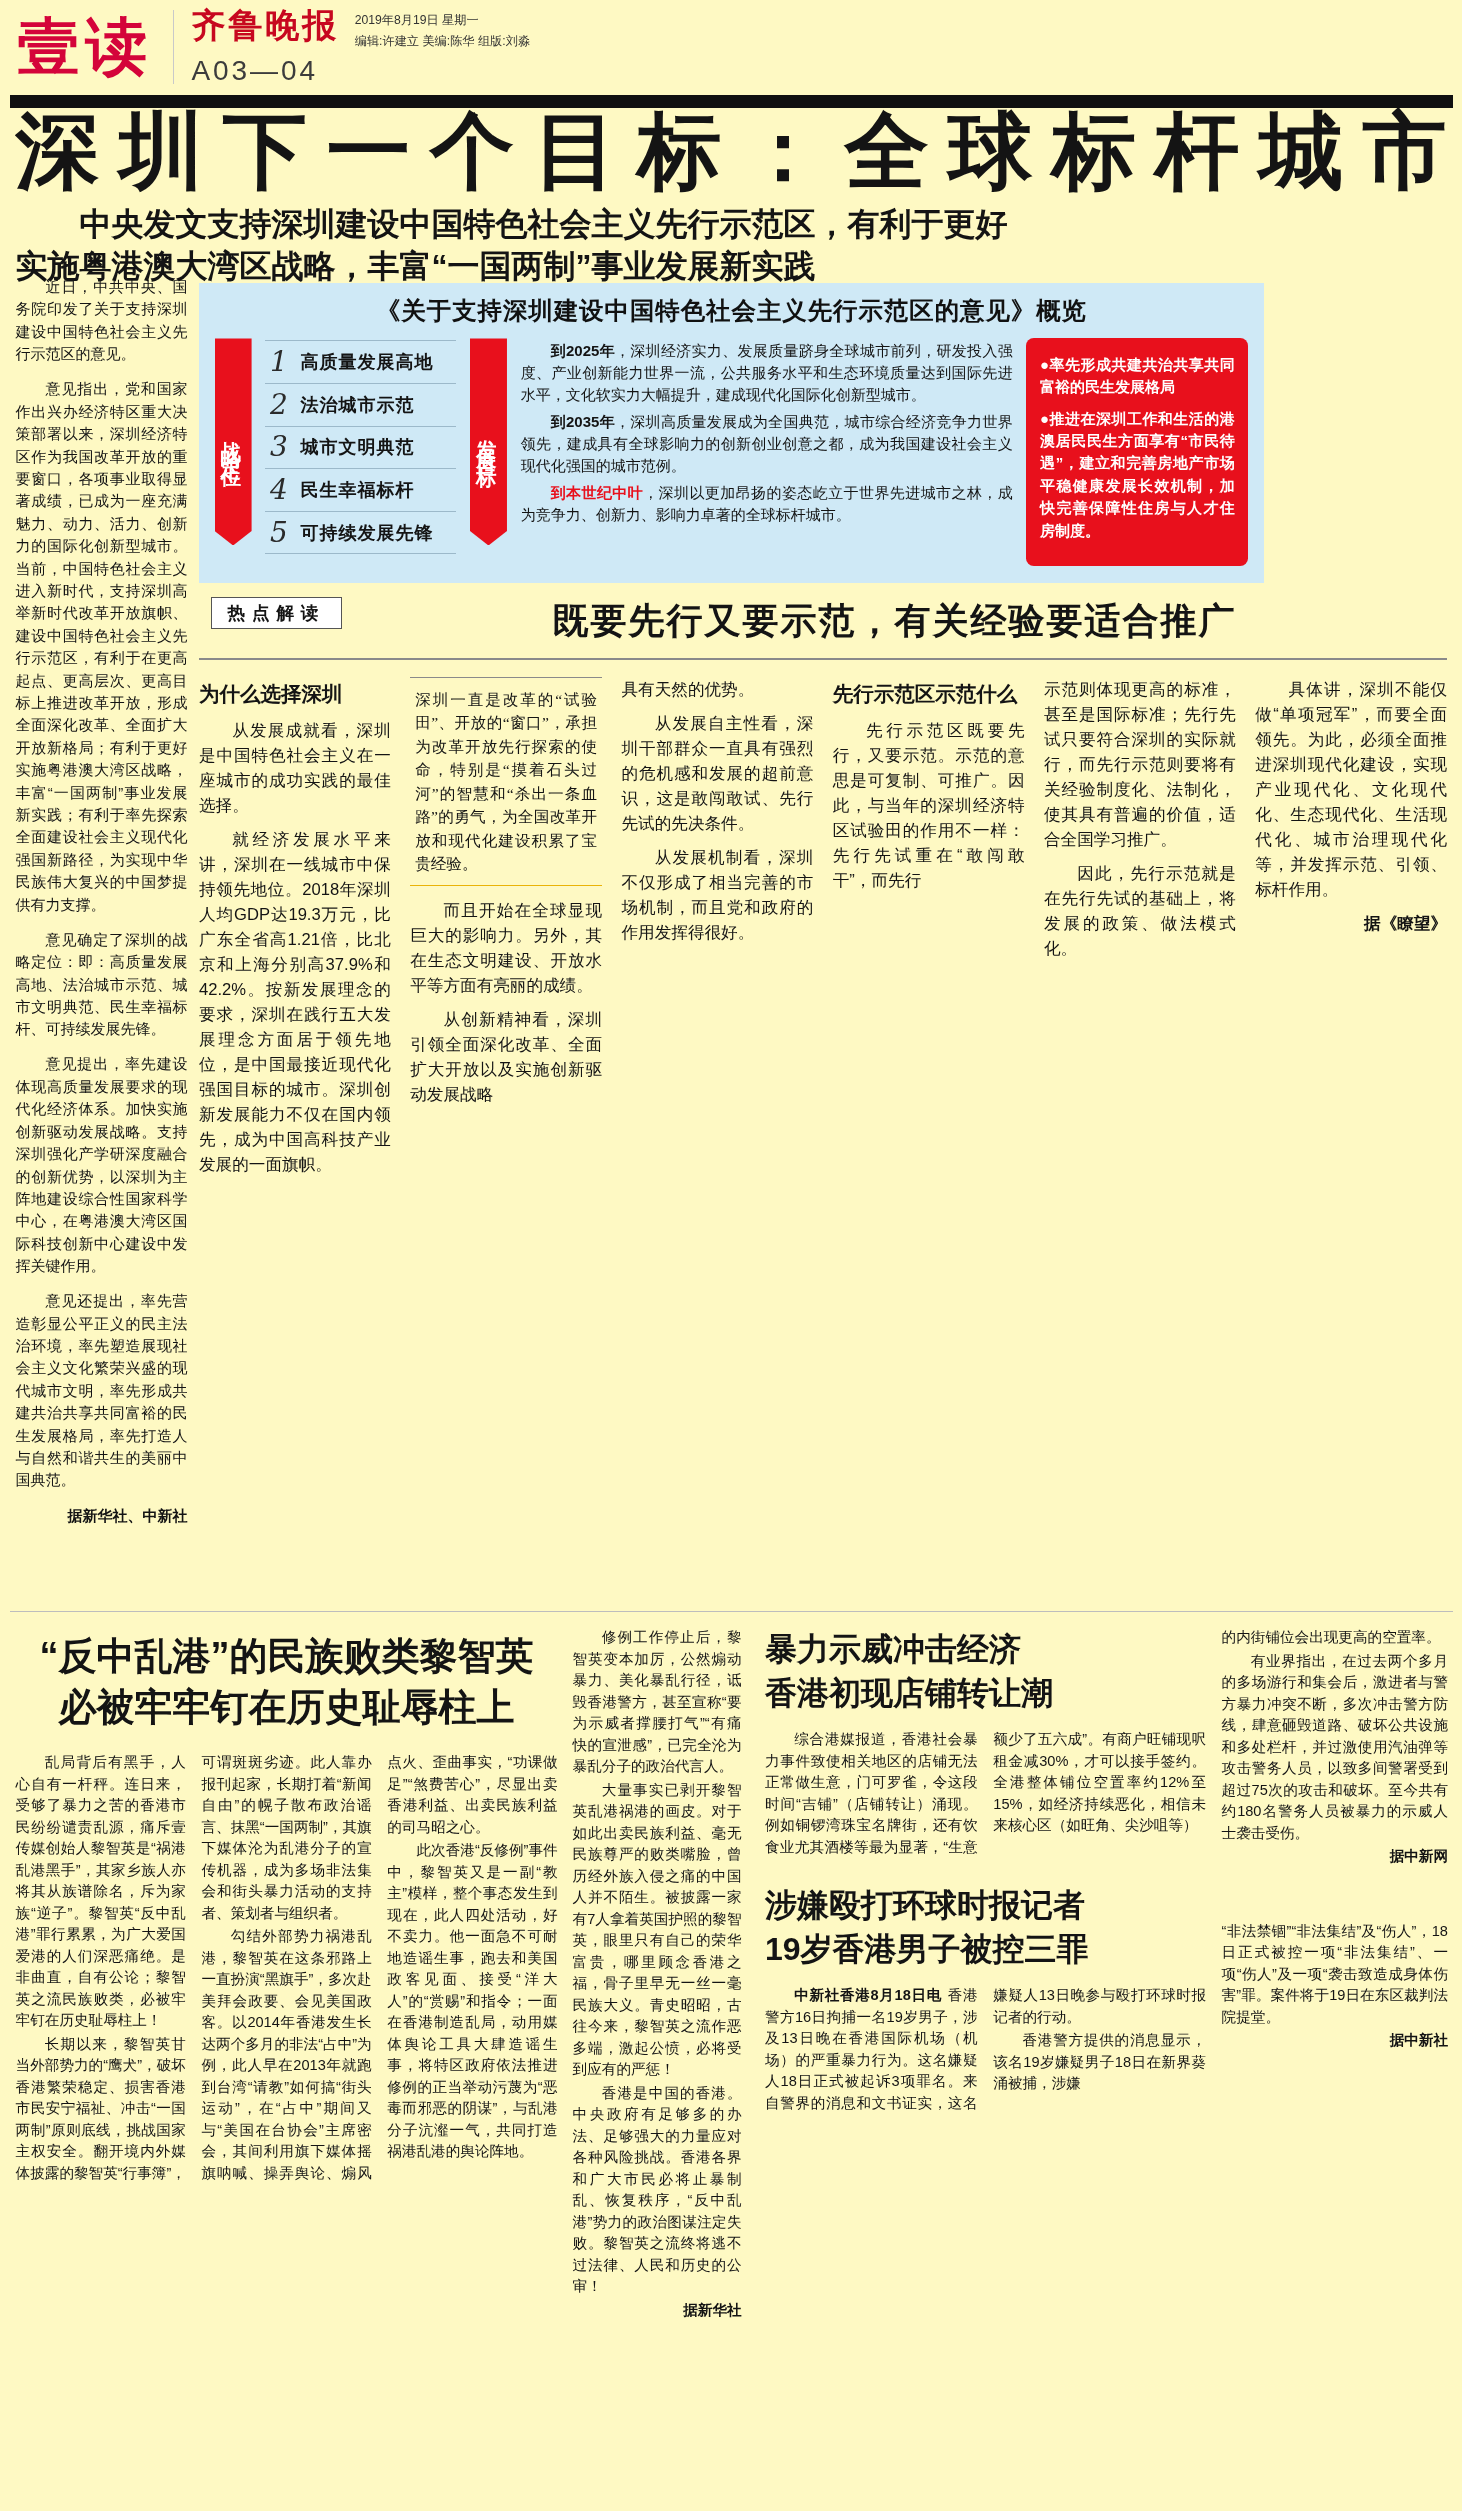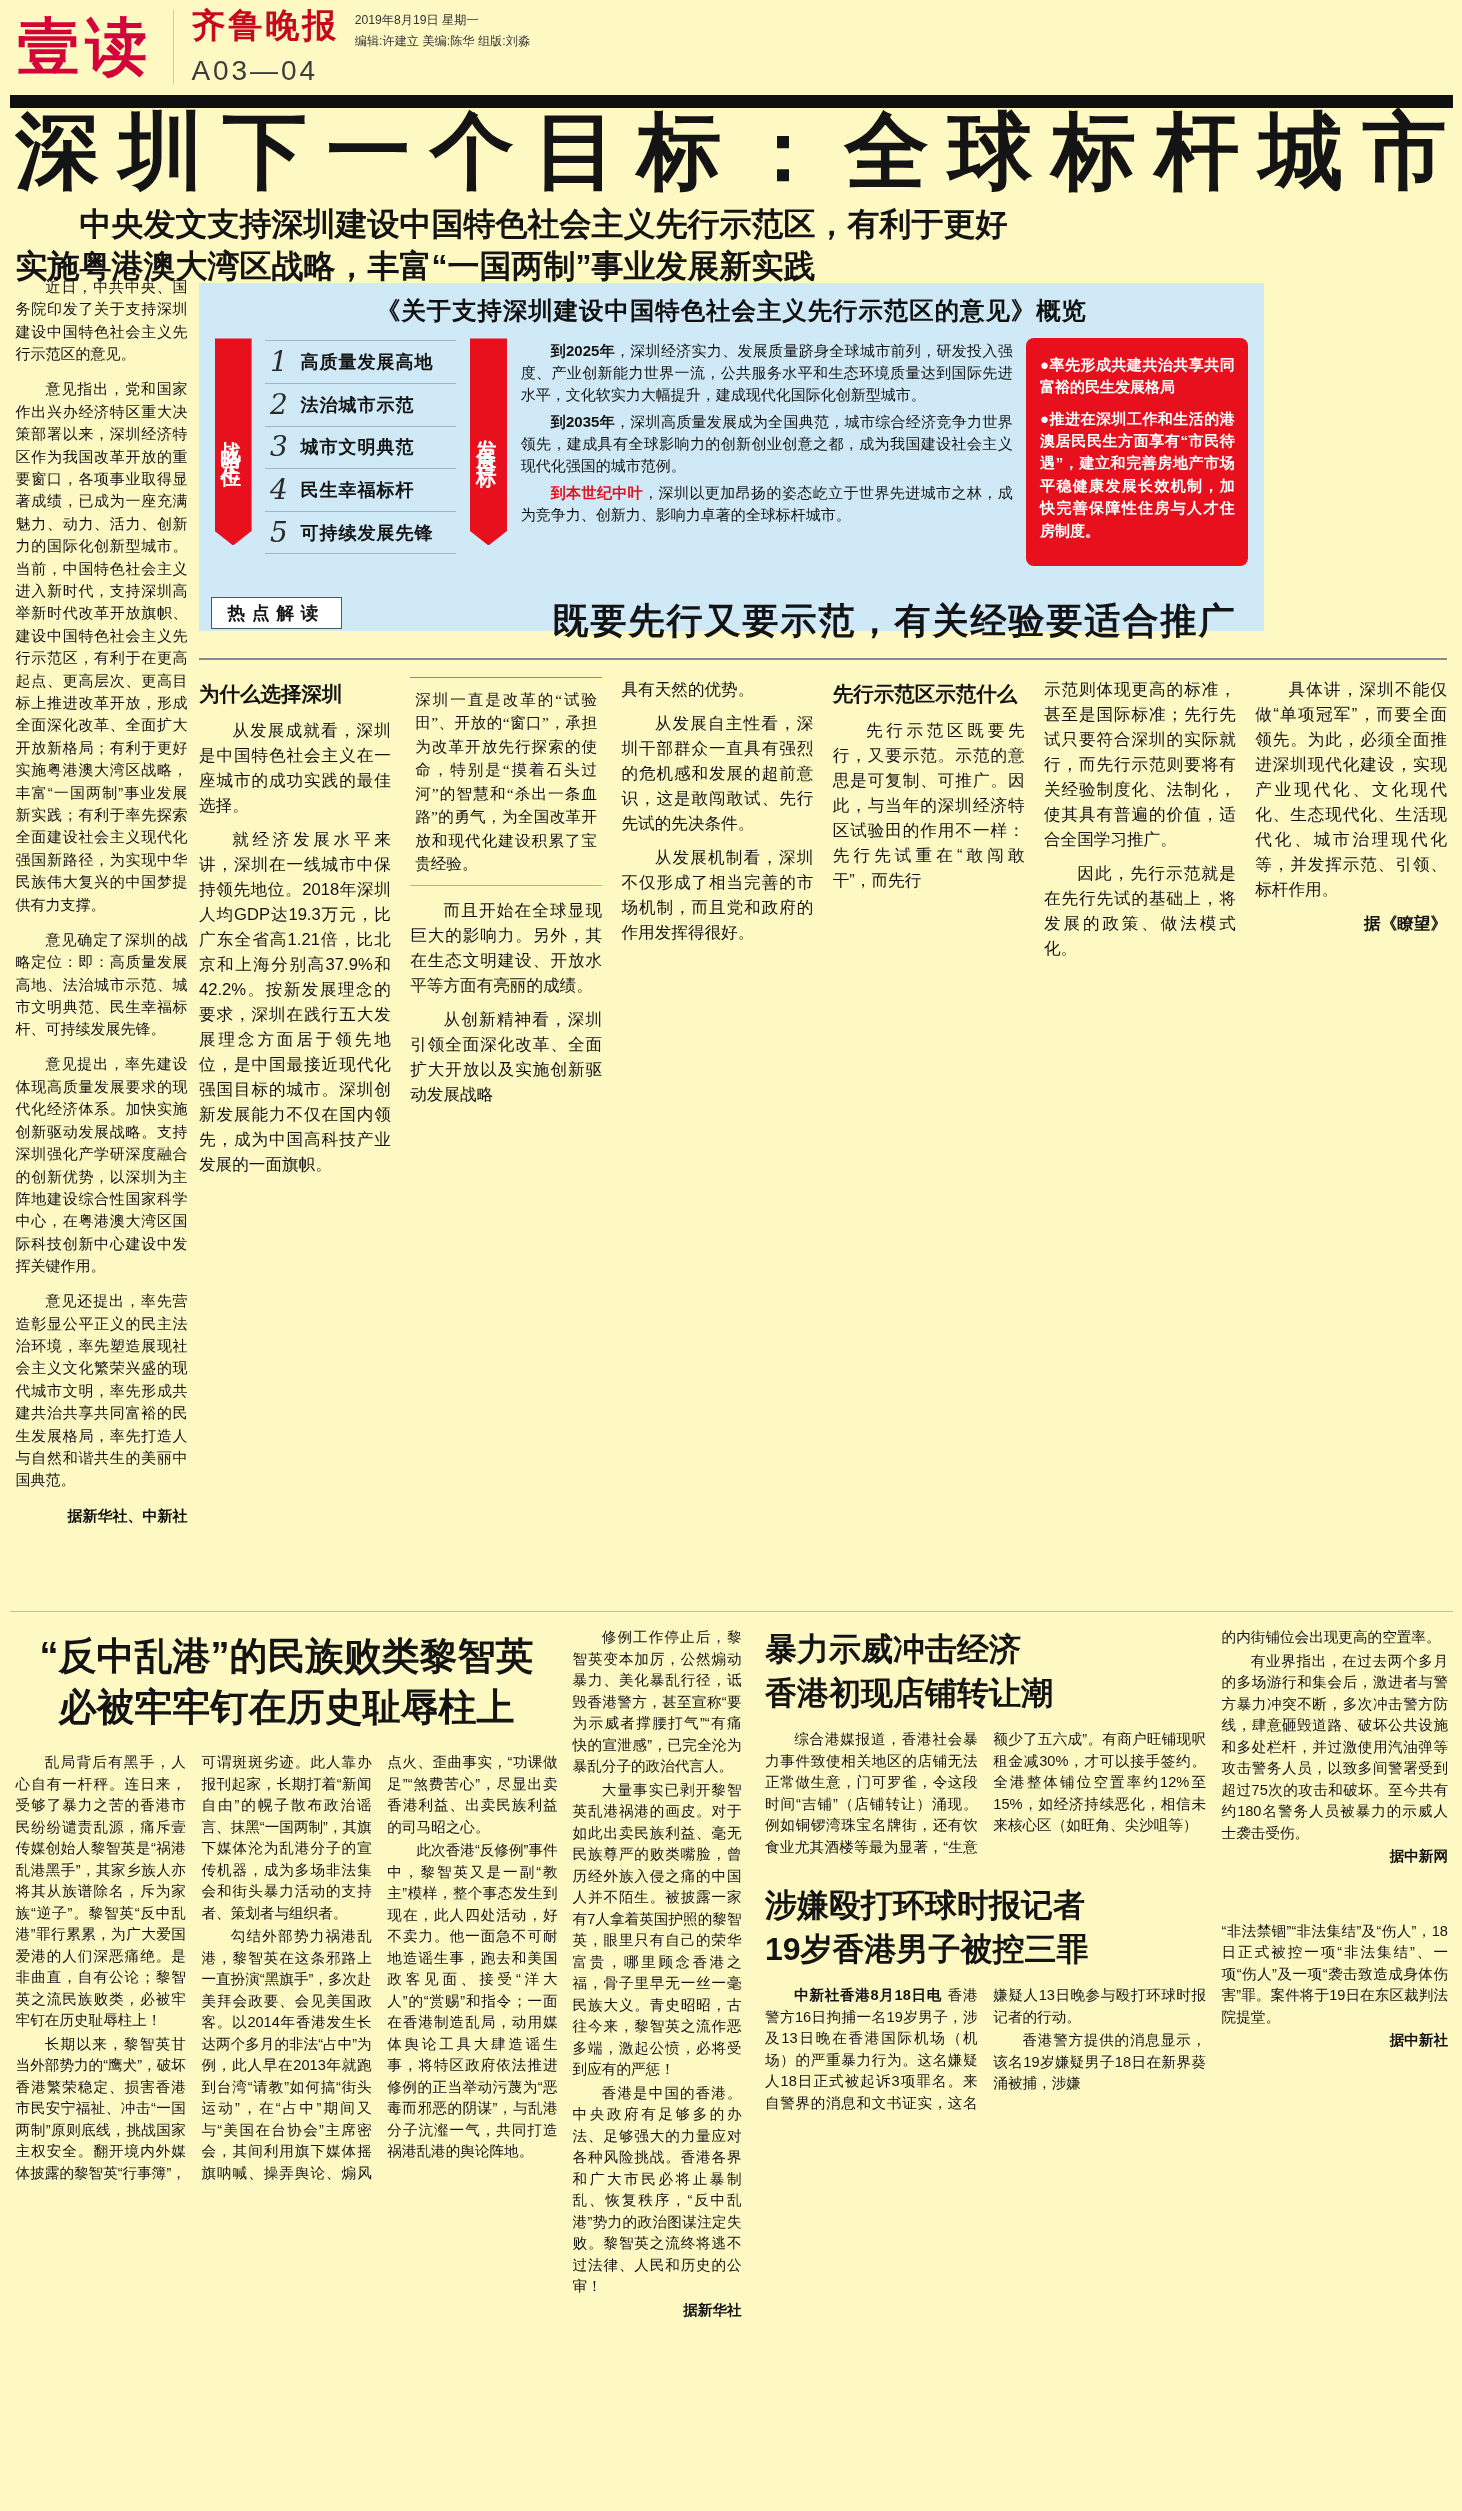--- a/index.html
+++ b/index.html
@@ -38,21 +38,21 @@
   }
   #subhead { position:absolute; top:203px; left:15.6px; width:1083px; font-size:32px; font-weight:700; line-height:1.32; }
   #subhead .l1 { text-indent:2em; }
 
   
   #left-col { position:absolute; top:276px; left:15.6px; width:172px; height:1322px; font-size:15px; line-height:22.4px; }
   #left-col p { margin-bottom:12.7px; }
   .source-line { text-align:right; font-weight:bold; text-indent:0; }
 
   
-  #overview { position:absolute; top:283px; left:199px; width:1065px; height:348px; background:#cfe9f6; padding:11.7px 15.6px 13.7px; }
+  #overview { position:absolute; top:283px; left:199px; width:1065px; height:300px; background:#cfe9f6; padding:11.7px 15.6px 13.7px; }
   #overview h2 { text-align:center; font-size:24.4px; font-weight:900; letter-spacing:1px; margin-bottom:11.7px; color:#111; }
   .ov-body { display:flex; align-items:flex-start; gap:13.7px; }
   .ribbon {
     flex:0 0 37px; height:207px; background:#e8101c; color:#fff;
     writing-mode:vertical-rl; text-orientation:upright; text-align:center;
     font-size:20.5px; font-weight:bold; letter-spacing:8.8px; padding-right:6.8px;
     clip-path:polygon(0 0,100% 0,100% 93%,50% 100%,0 93%);
   }
   .strategy-list { flex:0 0 191px; margin-top:2px; }
   .strategy-item { display:flex; align-items:center; gap:9.8px; padding:6.8px 2px; border-bottom:1px solid #9cb9ca; }

